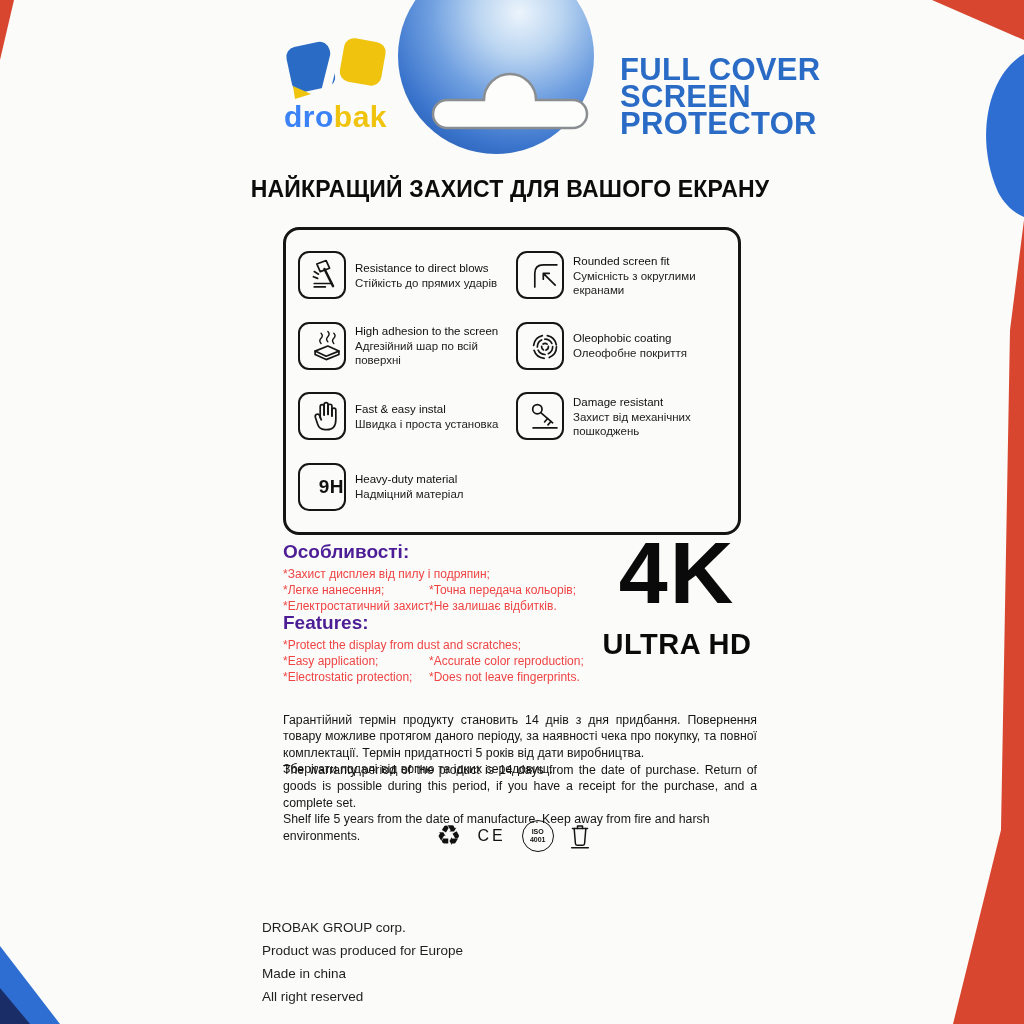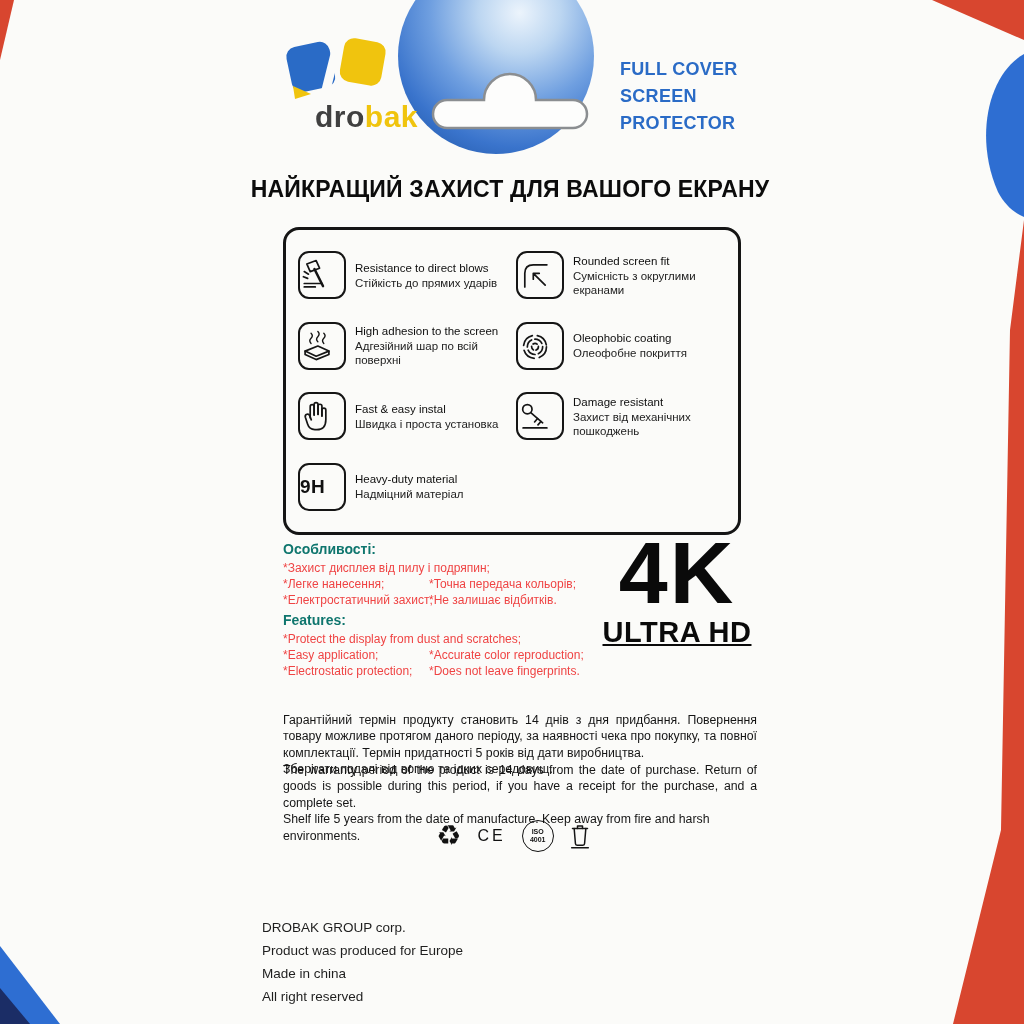--- a/index.html
+++ b/index.html
@@ -13,58 +13,58 @@
   
   .sphere {
     left:398px; top:-42px; width:196px; height:196px; border-radius:50%;
     background:radial-gradient(circle at 62% 28%, #ecf4fc 0%, #bcd6f1 22%, #6f9fe0 48%, #3a74cc 72%, #2258a8 92%, #1d4e98 100%);
   }
   .hang-hole { left:420px; top:62px; }
 
   
   .logo-mark { left:281px; top:36px; }
   .logo-text { left:284px; top:100px; font-size:30px; font-weight:bold; letter-spacing:.5px; }
-  .logo-blue { color:#404040;margin-left:31px; }
+  .logo-blue { color:#3b82f6; }
   .logo-yellow { color:#f0c40e; }
 
   
-  .cover-title { left:620px; top:56px; font-size:18px; font-weight:bold; line-height:27px; color:#2a6bc6; letter-spacing:.3px; }
+  .cover-title { left:620px; top:56px; font-size:31px; font-weight:bold; line-height:27px; color:#2a6bc6; letter-spacing:.3px; }
 
   .headline { left:250px; top:176px; width:520px; text-align:center; font-size:23px; font-weight:bold; letter-spacing:.2px; color:#0c0c0c; }
 
   
   .feature-box {
     left:283px; top:227px; width:458px; height:308px; box-sizing:border-box;
     border:3px solid #151515; border-radius:16px;
     display:grid; grid-template-columns:1fr 1fr; column-gap:8px; padding:10px 12px;
   }
   .feat { display:flex; align-items:center; gap:9px; }
   .icon-box {
     width:48px; height:48px; flex:0 0 auto; box-sizing:border-box;
     border:2.2px solid #151515; border-radius:11px;
-    display:flex; align-items:center; justify-content:flex-start;
+    display:flex; align-items:center; justify-content:flex-end;
   }
   .feat-text { font-size:11.5px; line-height:14px; }
   .feat-en { color:#0e0e0e; margin-bottom:1px; }
   .feat-uk { color:#222; max-width:152px; }
   .fi { stroke:#151515; fill:none; stroke-width:2; stroke-linecap:round; stroke-linejoin:round; }
   .nineH { font-size:19px; font-weight:bold; letter-spacing:.5px; color:#111; }
 
   
   .list-block { width:330px; }
   .list-ua { left:283px; top:541px; }
   .list-en { left:283px; top:612px; }
-  .list-title { font-weight:bold; font-size:14px; margin-bottom:3px; color:#0f766e; }
+  .list-title { font-weight:bold; font-size:19px; margin-bottom:3px; color:#4c1d95; }
   .twocol { display:grid; grid-template-columns:146px auto; font-size:12px; line-height:16px; white-space:nowrap; color:#ef4444; }
   .span2 { grid-column:1 / -1; }
 
   
   .badge4k { left:588px; top:534px; width:178px; text-align:center; color:#0a0a0a; }
   .fourk-big { font-size:88px; line-height:78px; font-weight:bold; letter-spacing:2px; }
-  .fourk-sub { font-size:29px; font-weight:bold; letter-spacing:.5px; margin-top:4px;text-decoration:underline; }
+  .fourk-sub { font-size:29px; font-weight:bold; letter-spacing:.5px; margin-top:16px; }
 
   
   .warranty { width:474px; font-size:12.3px; line-height:16.4px; color:#151515; }
   .warranty-ua { left:283px; top:712px; }
   .warranty-en { left:283px; top:762px; }
   .just { text-align:justify; }
 
   
   .certs { left:283px; top:818px; width:460px; height:36px; display:flex; justify-content:center; align-items:center; gap:16px; }
   .recycle { font-size:28px; line-height:30px; color:#111; }

